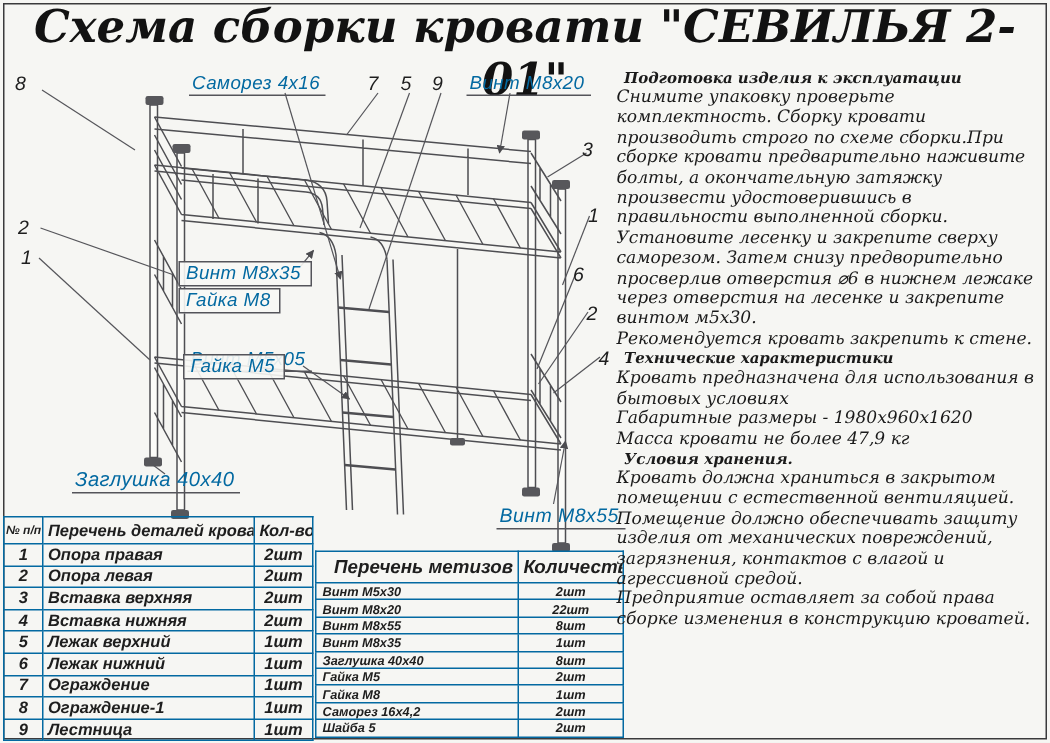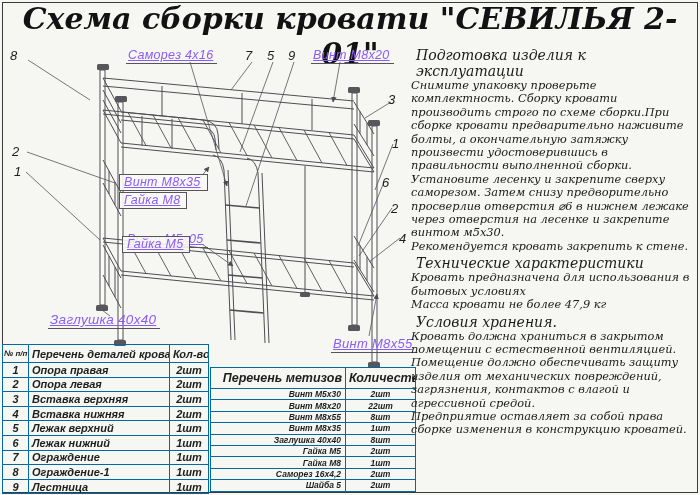--- a/index.html
+++ b/index.html
@@ -5,41 +5,41 @@
   html,body{margin:0;padding:0;}
   body{width:700px;height:495px;background:#eeeeec;font-family:"Liberation Sans",sans-serif;}
   .page{position:relative;width:700px;height:495px;overflow:hidden;background:#f6f6f3;}
   .frame{position:absolute;left:2px;top:2px;width:694px;height:489px;border:1px solid #3a3a3c;}
   .title{position:absolute;top:1px;left:0;width:700px;text-align:center;
          font-family:"DejaVu Serif",serif;font-style:italic;font-weight:bold;
          font-size:30px;color:#121212;letter-spacing:0;}
   
   #diag{position:absolute;left:2px;top:40px;}
   .callout{position:absolute;font:italic 13px "Liberation Sans",sans-serif;color:#1e1e1e;}
-  .dlabel{position:absolute;font:italic 12.5px "Liberation Sans",sans-serif;color:#8b5cf6;
-          white-space:nowrap;letter-spacing:.3px;text-decoration:underline;}
+  .dlabel{position:absolute;font:italic 12.5px "Liberation Sans",sans-serif;color:#0369a1;
+          white-space:nowrap;letter-spacing:.3px;}
   .dlabel.ul{border-bottom:1px solid #54545a;padding:0 4px 1px 2px;}
   .dlabel.box{border:1px solid #54545a;padding:0 6px 1px 4px;background:rgba(248,248,245,.9);}
   
   table{border-collapse:collapse;position:absolute;table-layout:fixed;}
   td,th{border:1px solid #0369a1;color:#1e1e1e;font-style:italic;overflow:hidden;
         white-space:nowrap;padding:0 3px;font-weight:bold;}
   .parts{left:2px;top:344px;width:206px;}
   .parts th{font-size:11px;height:17px;}
   .parts th.num{font-size:8px;padding:0 1px;}
   .parts td{font-size:11px;height:13.6px;}
   .parts .c{text-align:center;}
   .hw{left:210px;top:367px;width:205px;}
   .hw th{font-size:12.5px;height:20px;text-align:right;}
-  .hw td{font-size:8.5px;height:10.4px;padding:0 4px;text-align:right;}
+  .hw td{font-size:8.5px;height:10.4px;padding:0 4px;}
   .hw .c{text-align:center;}
   
   .instr{position:absolute;left:411px;top:45px;width:286px;
          font-family:"DejaVu Serif",serif;font-style:italic;color:#1a1a1a;}
-  .instr h3{font-size:14px;margin:2px 0 0 5px;font-weight:normal;}
+  .instr h3{font-size:10px;margin:2px 0 0 5px;font-weight:bold;}
   .instr p{font-size:11.4px;line-height:13.4px;margin:0;}
 </style>
 </head>
 <body>
 
 <div class="page">
   <div class="frame"></div>
 
   <div class="title">Схема сборки кровати "СЕВИЛЬЯ 2-01"</div>
 
@@ -262,20 +262,21 @@
   </tbody>
     </table>
 
   <div class="instr">
     <h3>Подготовка изделия к эксплуатации</h3>
     <p>Снимите упаковку проверьте комплектность. Сборку кровати производить строго по схеме сборки.При сборке кровати  предварительно наживите  болты, а окончательную затяжку произвести удостоверившись в правильности выполненной сборки. Установите лесенку и закрепите сверху саморезом. Затем снизу предворительно просверлив отверстия ⌀6 в нижнем лежаке через отверстия на лесенке и закрепите винтом м5х30.</p>
     <p>Рекомендуется кровать закрепить к стене.</p>
 
     <h3>Технические характеристики</h3>
     <p>Кровать предназначена для использования в бытовых условиях</p>
+    <p>Габаритные размеры - 1980х960х1620</p>
     <p>Масса кровати не более 47,9 кг</p>
 
     <h3>Условия хранения.</h3>
     <p>Кровать должна храниться в закрытом помещении с естественной вентиляцией.</p>
     <p>Помещение должно обеспечивать защиту изделия от механических повреждений, загрязнения, контактов с влагой и агрессивной средой.</p>
 
     <p>Предприятие оставляет за собой права сборке изменения в конструкцию кроватей.</p>
   </div>
 </div>
 

